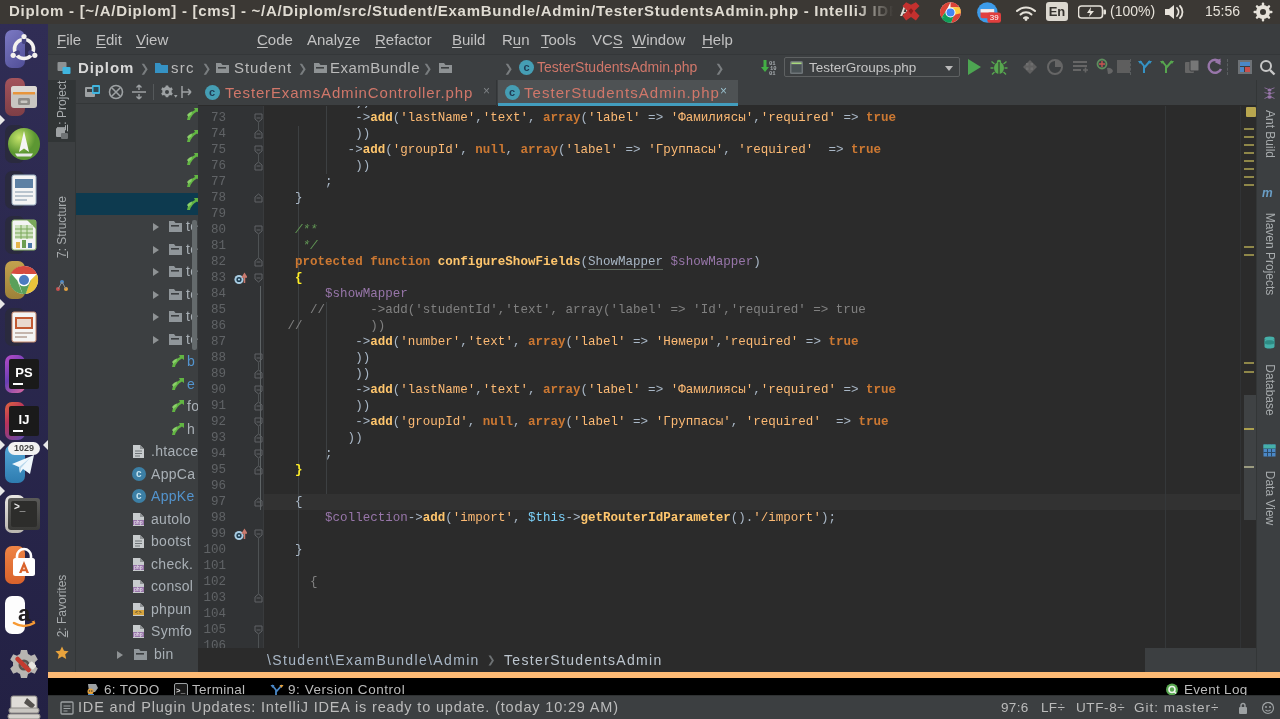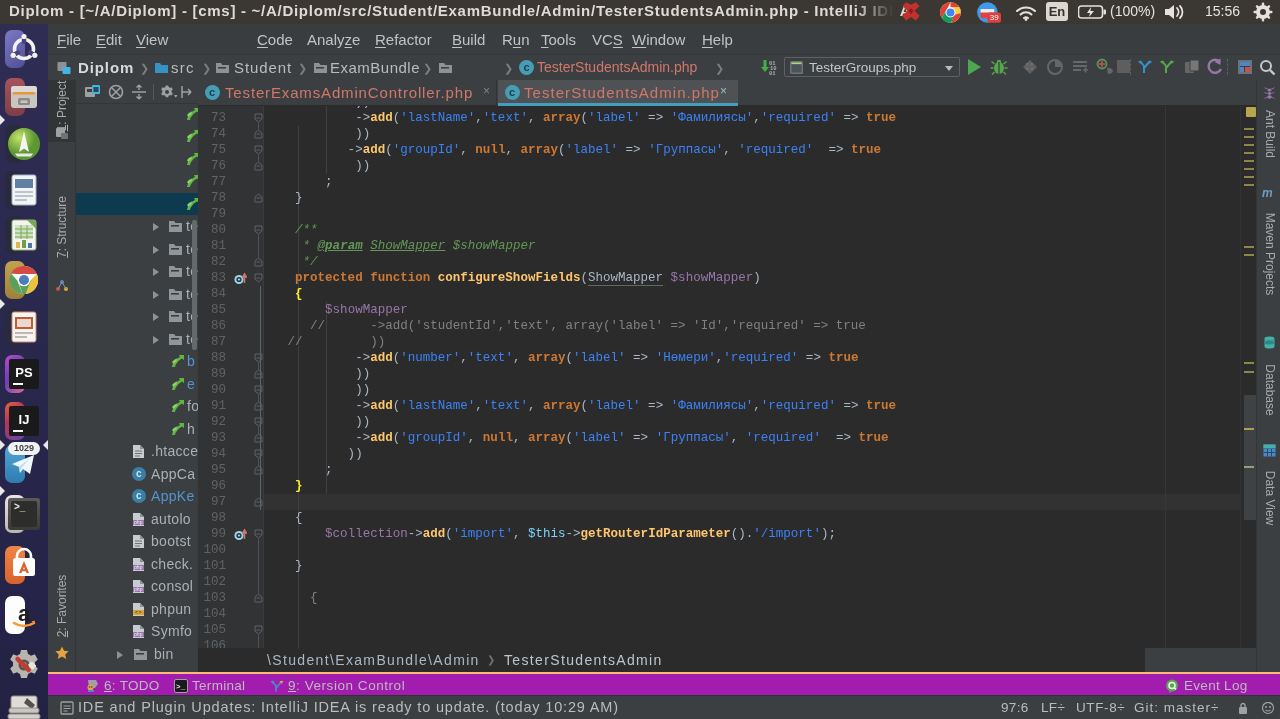--- a/index.html
+++ b/index.html
@@ -36,40 +36,40 @@
 #tabbar { left:198px; top:80px; width:1058px; height:26px; background:#3C3F41; border-bottom:1px solid #2B2B2B; }
 .tab { position:absolute; top:0; height:26px; font-size:15px; letter-spacing:1.05px; color:#D1776A; }
 .cicon { position:absolute; display:inline-block; width:15px; height:15px; border-radius:50%; background:#459EB4; color:#1F3C55; font-size:11px; font-weight:bold; text-align:center; line-height:15px; }
 
 #editor { left:198px; top:106px; width:1042px; height:542px; background:#2B2B2B; overflow:hidden; }
 #gutter { position:absolute; left:0; top:0; width:66px; height:542px; background:#313335; border-right:1px solid #393B3D; }
 #lnums { position:absolute; left:0; top:-12px; width:28px; text-align:right; font-family:"Liberation Mono", monospace; font-size:12.5px; line-height:16px; color:#606366; }
 #codelines { position:absolute; left:67px; top:-12px; font-family:"Liberation Mono", monospace; font-size:12.53px; line-height:16px; color:#A9B7C6; }
 #codelines div { height:16px; white-space:pre; }
 .k { color:#CC7832; font-weight:bold; }
-.s { color:#3b82f6; }
+.s { color:#fdba74; }
 .f { color:#FFC66D; font-weight:bold; }
 .v { color:#9876AA; }
 .c { color:#808080; }
 .d { color:#629755; font-style:italic; }
 .dt { color:#629755; font-style:italic; font-weight:bold; text-decoration:underline; }
 .du { color:#629755; font-style:italic; text-decoration:underline; }
 .u { border-bottom:1px solid #5F6A5F; }
 .th { color:#7dd3fc; }
 .yb { color:#FFEF28; font-weight:bold; }
 .guide { position:absolute; width:1px; background:#3D4042; }
 #curline { position:absolute; left:66px; top:388px; width:976px; height:16px; background:#323232; }
 
 #estripe { left:1240px; top:106px; width:16px; height:542px; background:#2B2B2B; border-left:1px solid #313335; }
 .emark { position:absolute; left:3px; width:10px; height:2px; background:#8F8749; }
 
 #rightstripe { left:1256px; top:80px; width:24px; height:592px; background:#3C3F41; border-left:1px solid #333637; }
 
 #crumbs2 { left:198px; top:648px; width:947px; height:24px; background:#2B2B2B; color:#A9B7C6; font-size:14px; letter-spacing:1.35px; }
-#twbar { left:48px; top:672px; width:1232px; height:23px; background:#a21caf; border-top:2px solid #fdba74; font-size:13.5px; letter-spacing:0.3px; color:#BBBBBB; }
+#twbar { left:48px; top:672px; width:1232px; height:23px; background:#000000; border-top:6px solid #fdba74; font-size:13.5px; letter-spacing:0.3px; color:#BBBBBB; }
 #statusbar { left:48px; top:695px; width:1232px; height:24px; background:#3C3F41; border-top:1px solid #2F3233; font-size:13.5px; letter-spacing:0.35px; color:#BBBBBB; }
 </style>
 </head>
 <body>
 <div class="abs" id="titlebar">
   <span class="abs" id="title-text">Diplom - [~/A/Diplom] - [cms] - ~/A/Diplom/src/Student/ExamBundle/Admin/TesterStudentsAdmin.php - IntelliJ IDEA</span>
   <div class="abs" id="title-fade"></div>
 
   <div class="abs" style="left:900px;top:1px;width:22px;height:22px;">
     <svg width="22" height="22" viewBox="0 0 18 18">
@@ -729,21 +729,20 @@
   <div id="codelines">
 <div>            ))</div>
 <div>            -&gt;<span class="f">add</span>(<span class="s">'lastName'</span>,<span class="s">'text'</span>, <span class="k">array</span>(<span class="s">'label'</span> =&gt; <span class="s">'Фамилиясы'</span>,<span class="s">'required'</span> =&gt; <span class="k">true</span></div>
 <div>            ))</div>
 <div>           -&gt;<span class="f">add</span>(<span class="s">'groupId'</span>, <span class="k">null</span>, <span class="k">array</span>(<span class="s">'label'</span> =&gt; <span class="s">'Группасы'</span>, <span class="s">'required'</span>  =&gt; <span class="k">true</span></div>
 <div>            ))</div>
 <div>        ;</div>
 <div>    }</div>
 <div></div>
 <div>    <span class="d">/**</span></div>
-<div>     <span class="d">* </span><span class="dt">@param</span> <span class="du">ShowMapper</span> <span class="d">$showMapper</span></div>
 <div>     <span class="d">*/</span></div>
 <div>    <span class="k">protected function</span> <span class="f">configureShowFields</span>(<span class="u">ShowMapper</span> <span class="v">$showMapper</span>)</div>
 <div>    <span class="yb">{</span></div>
 <div>        <span class="v">$showMapper</span></div>
 <div>      <span class="c">//      -&gt;add('studentId','text', array('label' =&gt; 'Id','required' =&gt; true</span></div>
 <div>   <span class="c">//         ))</span></div>
 <div>            -&gt;<span class="f">add</span>(<span class="s">'number'</span>,<span class="s">'text'</span>, <span class="k">array</span>(<span class="s">'label'</span> =&gt; <span class="s">'Нөмери'</span>,<span class="s">'required'</span> =&gt; <span class="k">true</span></div>
 <div>            ))</div>
 <div>            ))</div>
 <div>            -&gt;<span class="f">add</span>(<span class="s">'lastName'</span>,<span class="s">'text'</span>, <span class="k">array</span>(<span class="s">'label'</span> =&gt; <span class="s">'Фамилиясы'</span>,<span class="s">'required'</span> =&gt; <span class="k">true</span></div>

